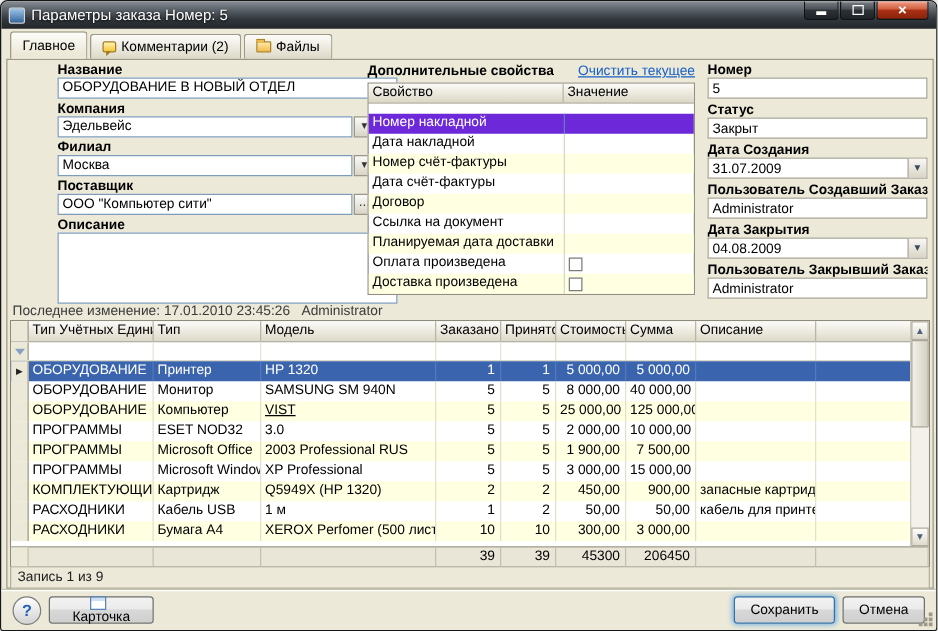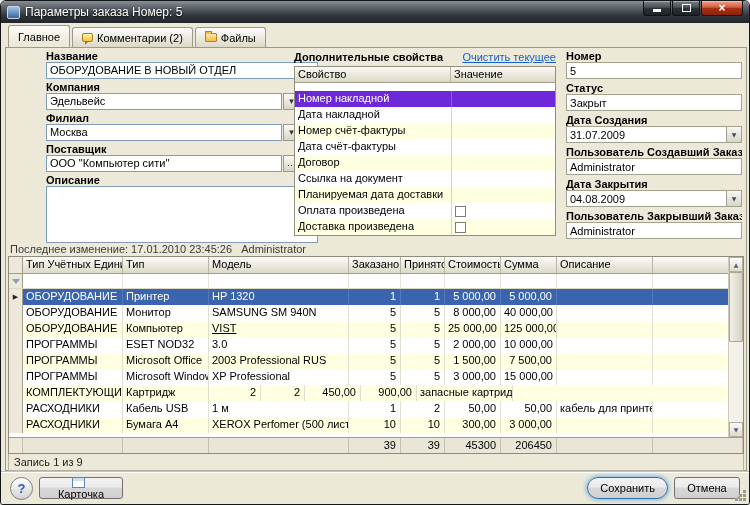--- a/index.html
+++ b/index.html
@@ -142,21 +142,21 @@
   .footerbar{position:absolute;left:0;top:470px;width:748px;height:33px;
     border-top:1px solid #c6c2b2;box-shadow:inset 0 1px 0 #fff;
     display:flex;align-items:center;padding:0 9px;gap:6px;background:#ece9d8;}
   .helpbtn{width:23px;height:23px;border-radius:50%;border:1px solid #7e7e7e;
     background:linear-gradient(#ffffff,#d2d2d2);color:#1f62b5;font-weight:bold;font-size:13px;
     display:flex;align-items:center;justify-content:center;cursor:pointer;}
   .btn{height:22px;min-width:66px;padding:0 12px;font-family:"Liberation Sans",sans-serif;
     font-size:11px;border:1px solid #707070;border-radius:3px;cursor:pointer;
     background:linear-gradient(#f2f2f2 0%,#ebebeb 45%,#d8d8d8 50%,#cfcfcf 100%);
     display:flex;align-items:center;justify-content:center;}
-  .btn.default{border-color:#2f6fad;box-shadow:0 0 4px 1px #7ab4e4;border-radius:11px;}
+  .btn.default{border-color:#2f6fad;box-shadow:0 0 4px 1px #7ab4e4;}
   .cardbtn{min-width:84px;flex-direction:column;}
   .cardicon{width:13px;height:11px;border:1px solid #5b84b8;
     background:linear-gradient(#cfe0f5 0 3px,#fff 3px);margin-right:5px;flex:none;}
   .spacer{flex:1;}
   .grip{position:absolute;right:3px;bottom:3px;width:3px;height:3px;background:#9e9a8a;
     box-shadow:-4px 0 0 #9e9a8a,-8px 0 0 #9e9a8a,0 -4px 0 #9e9a8a,-4px -4px 0 #9e9a8a,0 -8px 0 #9e9a8a;}
 </style>
 </head>
 <body>
 
@@ -392,41 +392,42 @@
                 <div class="gcell dcell" style="width: 96px;"></div>
                 <div class="gcell dcell gfillc"></div>
               </div>
               <div class="grow alt">
                 <div class="gind"></div>
                 <div class="gcell dcell" style="width: 100px;">ПРОГРАММЫ</div>
                 <div class="gcell dcell" style="width: 86px;">Microsoft Office</div>
                 <div class="gcell dcell" style="width: 140px;">2003 Professional RUS</div>
                 <div class="gcell dcell num" style="width: 52px;">5</div>
                 <div class="gcell dcell num" style="width: 44px;">5</div>
-                <div class="gcell dcell num" style="width: 56px;">1 500,00</div>
+                <div class="gcell dcell num" style="width: 56px;">1 900,00</div>
                 <div class="gcell dcell num" style="width: 56px;">7 500,00</div>
                 <div class="gcell dcell" style="width: 96px;"></div>
                 <div class="gcell dcell gfillc"></div>
               </div>
               <div class="grow">
                 <div class="gind"></div>
                 <div class="gcell dcell" style="width: 100px;">ПРОГРАММЫ</div>
                 <div class="gcell dcell" style="width: 86px;">Microsoft Windows</div>
                 <div class="gcell dcell" style="width: 140px;">XP Professional</div>
                 <div class="gcell dcell num" style="width: 52px;">5</div>
                 <div class="gcell dcell num" style="width: 44px;">5</div>
                 <div class="gcell dcell num" style="width: 56px;">3 000,00</div>
                 <div class="gcell dcell num" style="width: 56px;">15 000,00</div>
                 <div class="gcell dcell" style="width: 96px;"></div>
                 <div class="gcell dcell gfillc"></div>
               </div>
               <div class="grow alt">
                 <div class="gind"></div>
                 <div class="gcell dcell" style="width: 100px;">КОМПЛЕКТУЮЩИЕ</div>
                 <div class="gcell dcell" style="width: 86px;">Картридж</div>
+                <div class="gcell dcell" style="width: 140px;">Q5949X (HP 1320)</div>
                 <div class="gcell dcell num" style="width: 52px;">2</div>
                 <div class="gcell dcell num" style="width: 44px;">2</div>
                 <div class="gcell dcell num" style="width: 56px;">450,00</div>
                 <div class="gcell dcell num" style="width: 56px;">900,00</div>
                 <div class="gcell dcell" style="width: 96px;">запасные картриджи</div>
                 <div class="gcell dcell gfillc"></div>
               </div>
               <div class="grow">
                 <div class="gind"></div>
                 <div class="gcell dcell" style="width: 100px;">РАСХОДНИКИ</div>

